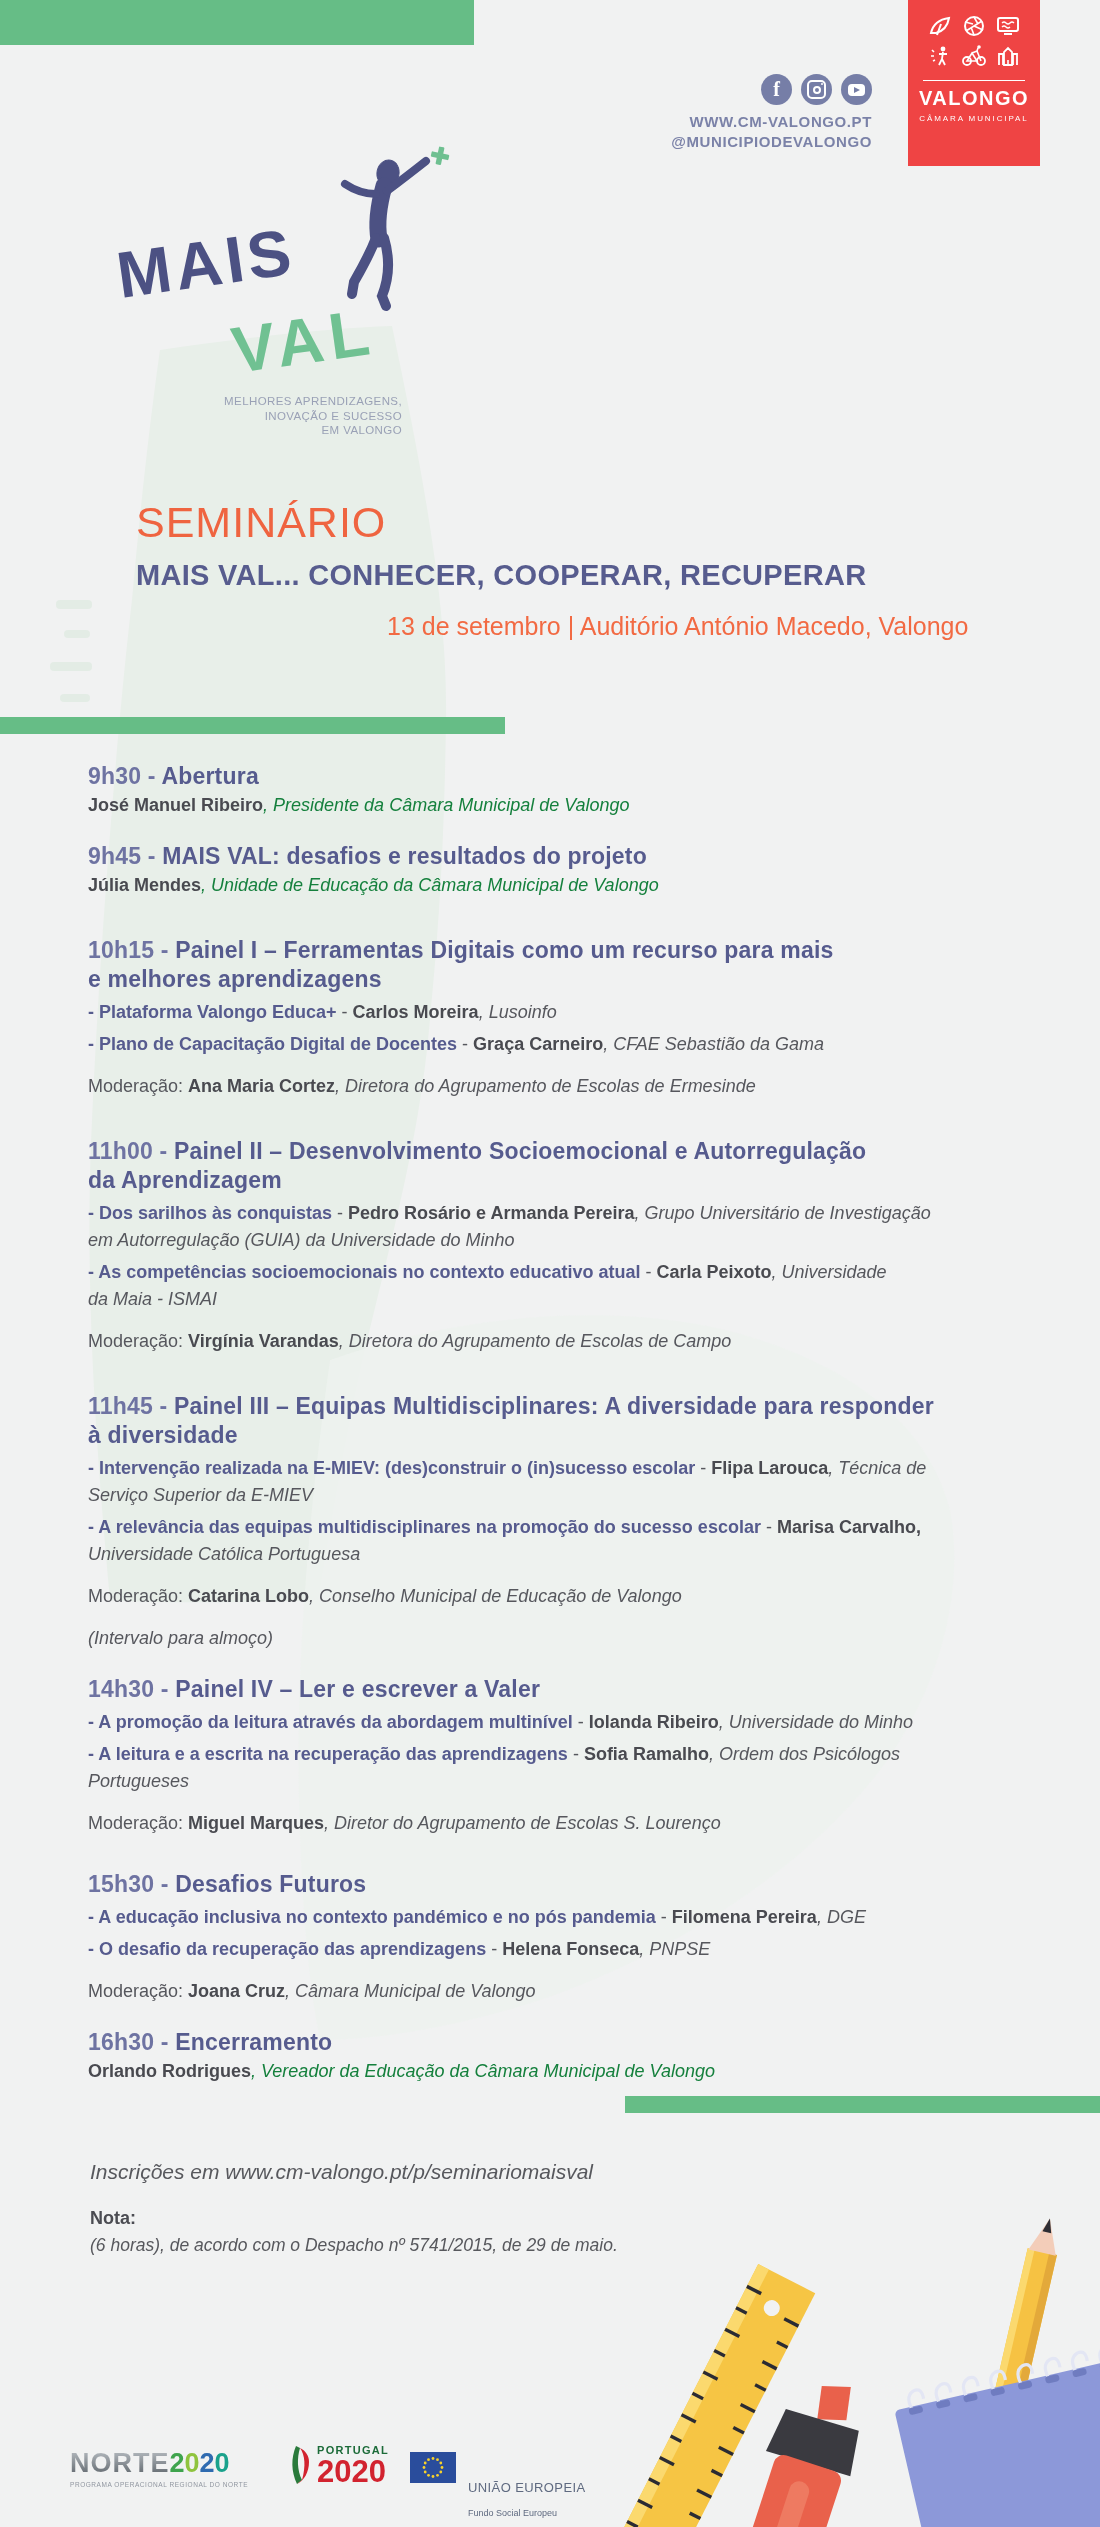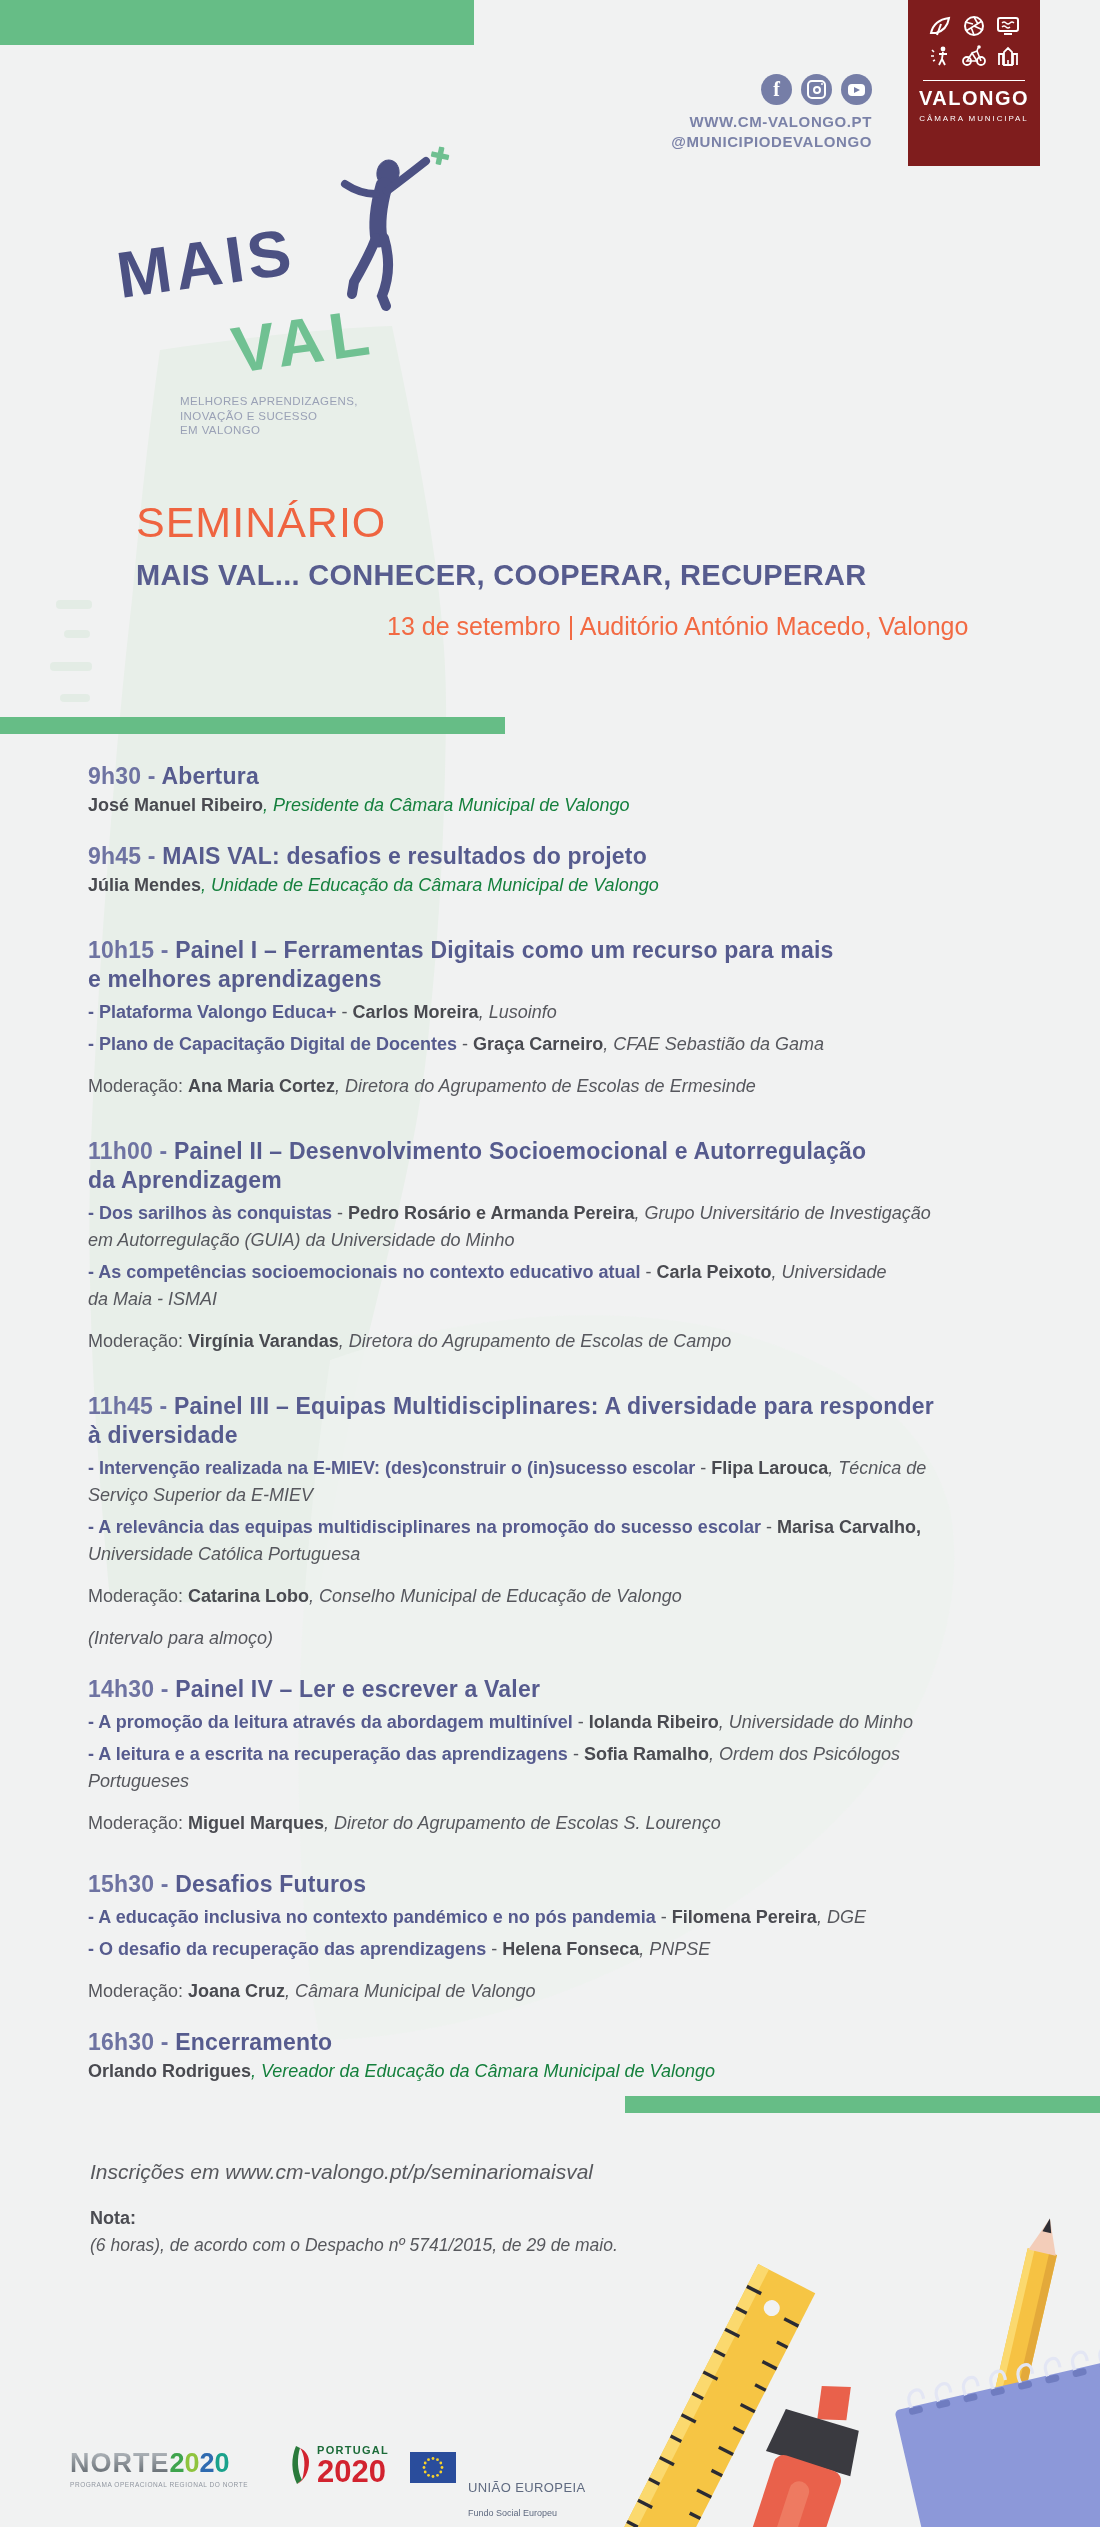--- a/index.html
+++ b/index.html
@@ -8,41 +8,41 @@
   .abs{position:absolute;}
   
   .bar{background:#66bd86;position:absolute;}
   #bar-top{left:0;top:0;width:474px;height:45px;}
   #bar-mid{left:0;top:717px;width:505px;height:17px;}
   #bar-low{left:625px;top:2096px;width:475px;height:17px;}
   
   #blob{left:0;top:300px;z-index:0;}
   .content{position:relative;z-index:1;}
   
-  #muni{left:908px;top:0;width:132px;height:166px;background:#7f1d1d;z-index:2;
+  #muni{left:908px;top:0;width:132px;height:166px;background:#ef4444;z-index:2;
         display:flex;flex-direction:column;align-items:center;padding-top:13px;box-sizing:border-box;}
   .mgrid{display:grid;grid-template-columns:repeat(3,34px);grid-auto-rows:30px;justify-items:center;align-items:center;}
   .mdiv{width:102px;height:0;border-top:1.5px solid #fff;margin:7px 0 6px;}
   .mcity{color:#fff;font-size:20px;font-weight:800;letter-spacing:1.5px;}
   .msub{color:#fff;font-size:8px;letter-spacing:1.9px;margin-top:4px;}
   
   #social{right:228px;top:74px;display:flex;gap:9px;}
   .sic{width:31px;height:31px;border-radius:50%;background:#767ea7;display:flex;align-items:center;justify-content:center;position:relative;}
   .fb{color:#fff;font-size:20px;font-weight:700;font-family:"Liberation Serif",serif;}
   .igbox{width:15px;height:15px;border:2px solid #fff;border-radius:5px;position:relative;}
   .igbox:before{content:"";position:absolute;left:3.5px;top:3.5px;width:4px;height:4px;border:2px solid #fff;border-radius:50%;}
   .igbox:after{content:"";position:absolute;right:1px;top:1px;width:2px;height:2px;background:#fff;border-radius:50%;}
   .ytbox{width:17px;height:12px;background:#fff;border-radius:4px;position:relative;}
   .ytbox:after{content:"";position:absolute;left:6px;top:3px;border-left:6px solid #767ea7;border-top:3px solid transparent;border-bottom:3px solid transparent;}
   #contact{right:228px;top:112px;text-align:right;color:#7b82a8;font-weight:700;font-size:15px;letter-spacing:.6px;line-height:20px;}
   
   #mais{left:122px;top:243px;font-size:65px;font-weight:800;letter-spacing:4px;color:#4c5183;transform:rotate(-8deg);transform-origin:0 100%;line-height:1;}
   #val{left:237px;top:318px;font-size:65px;font-weight:800;letter-spacing:6px;color:#70c192;transform:rotate(-8deg);transform-origin:0 100%;line-height:1;}
   #figure{left:312px;top:146px;}
-  #tagline{left:180px;top:394px;width:222px;font-size:11.5px;line-height:14.5px;font-weight:500;letter-spacing:.4px;color:#9aa1b6;}
+  #tagline{left:180px;top:394px;width:222px;text-align:right;font-size:11.5px;line-height:14.5px;font-weight:500;letter-spacing:.4px;color:#9aa1b6;}
   
   #kicker{left:136px;top:498px;font-size:43px;font-weight:300;letter-spacing:1px;color:#ef6440;}
   #title{left:136px;top:559px;font-size:29px;font-weight:800;letter-spacing:.3px;color:#575c8e;}
   #datev{left:387px;top:612px;font-size:25px;color:#f26a43;}
   
   #schedule{left:88px;top:762px;width:980px;}
   .block{margin-bottom:38px;}
   .block:nth-child(1),.block:nth-child(5),.block:nth-child(7){margin-bottom:24px;}
   .block:nth-child(6){margin-bottom:34px;}
   .sch-h{font-size:23px;line-height:29px;font-weight:800;letter-spacing:.2px;}

